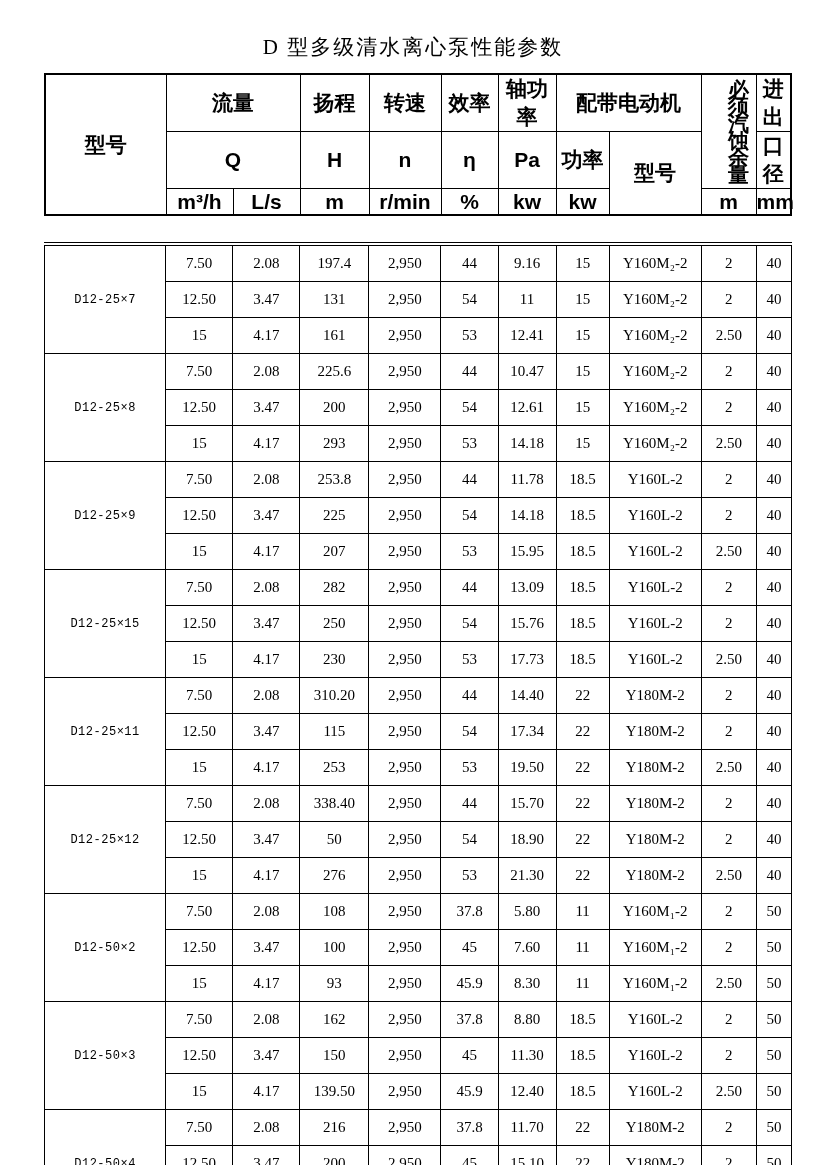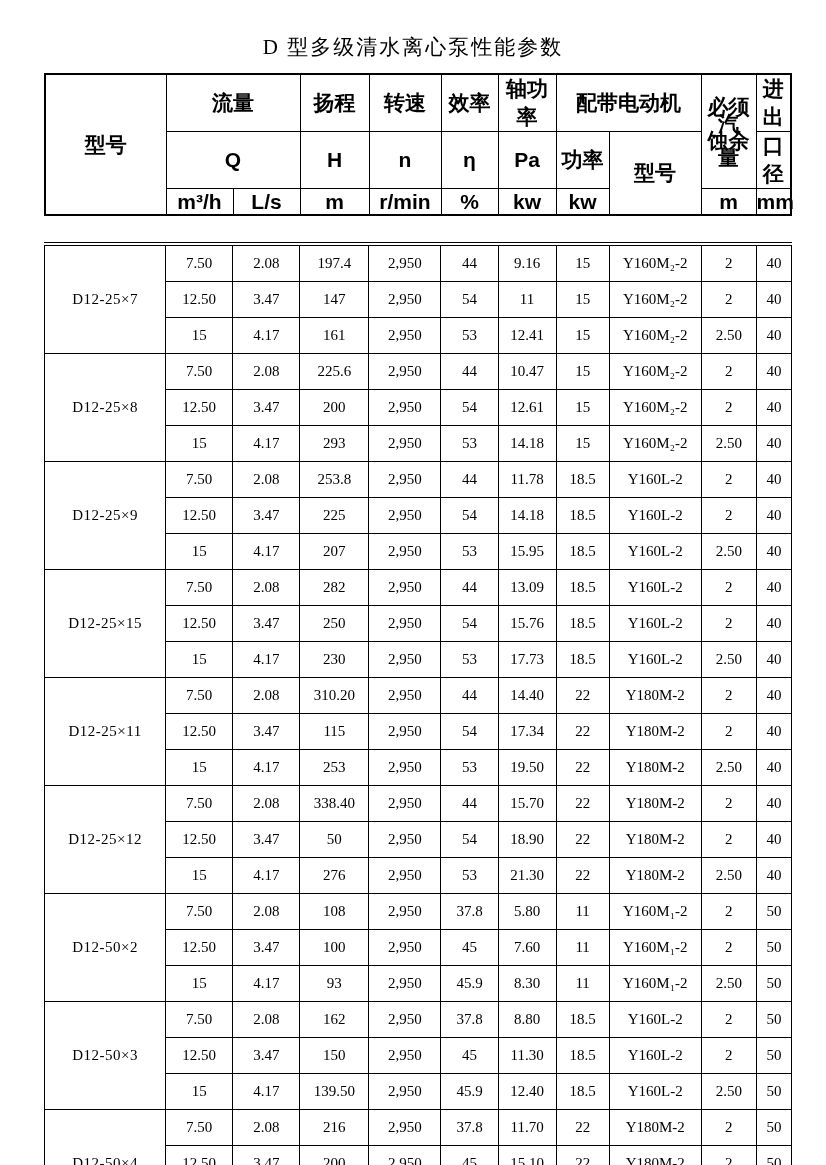--- a/index.html
+++ b/index.html
@@ -44,42 +44,43 @@
     font-weight: bold;
     font-size: 21px;
     text-align: center;
     vertical-align: middle;
     padding: 0;
     font-family: "Liberation Sans", "DejaVu Sans", sans-serif;
   }
   .header-table tr.hr1 th { height: 27px; }
   .header-table tr.hr2 th { height: 30px; }
   .header-table tr.hr3 th { height: 25px; margin-left: 16px; }
-  .two-line span { display: block; line-height: 17px; }
+  .two-line span { display: block; line-height: 17px; margin-left: 20px; }
   
   .dbl-line {
     margin-top: 26px;
     margin-left: 44px;
     width: 748px;
     height: 0;
     border-top: 1px solid #000;
     margin-bottom: 2px;
   }
   .body-table td {
     border: 1px solid #000;
     height: 35px;
     text-align: center;
     vertical-align: middle;
     font-size: 15px;
     padding: 0;
     font-family: "Liberation Serif", "DejaVu Serif", serif;
   }
   .body-table .model-cell {
-    font-size: 15px;
+    font-size: 12px;
     letter-spacing: 0.5px;
+    font-family: Liberation Mono, monospace;
   }
 </style>
 </head>
 <body>
 
 <div class="page">
 
   <h1 class="doc-title">D 型多级清水离心泵性能参数</h1>
 
   <div class="tbl-wrap">
@@ -164,21 +165,21 @@
             <td>44</td>
             <td>9.16</td>
             <td>15</td>
             <td>Y160M₂-2</td>
             <td>2</td>
             <td>40</td>
           </tr>
           <tr>
             <td>12.50</td>
             <td>3.47</td>
-            <td>147</td>
+            <td>131</td>
             <td>2,950</td>
             <td>54</td>
             <td>11</td>
             <td>15</td>
             <td>Y160M₂-2</td>
             <td>2</td>
             <td>40</td>
           </tr>
           <tr>
             <td>15</td>

